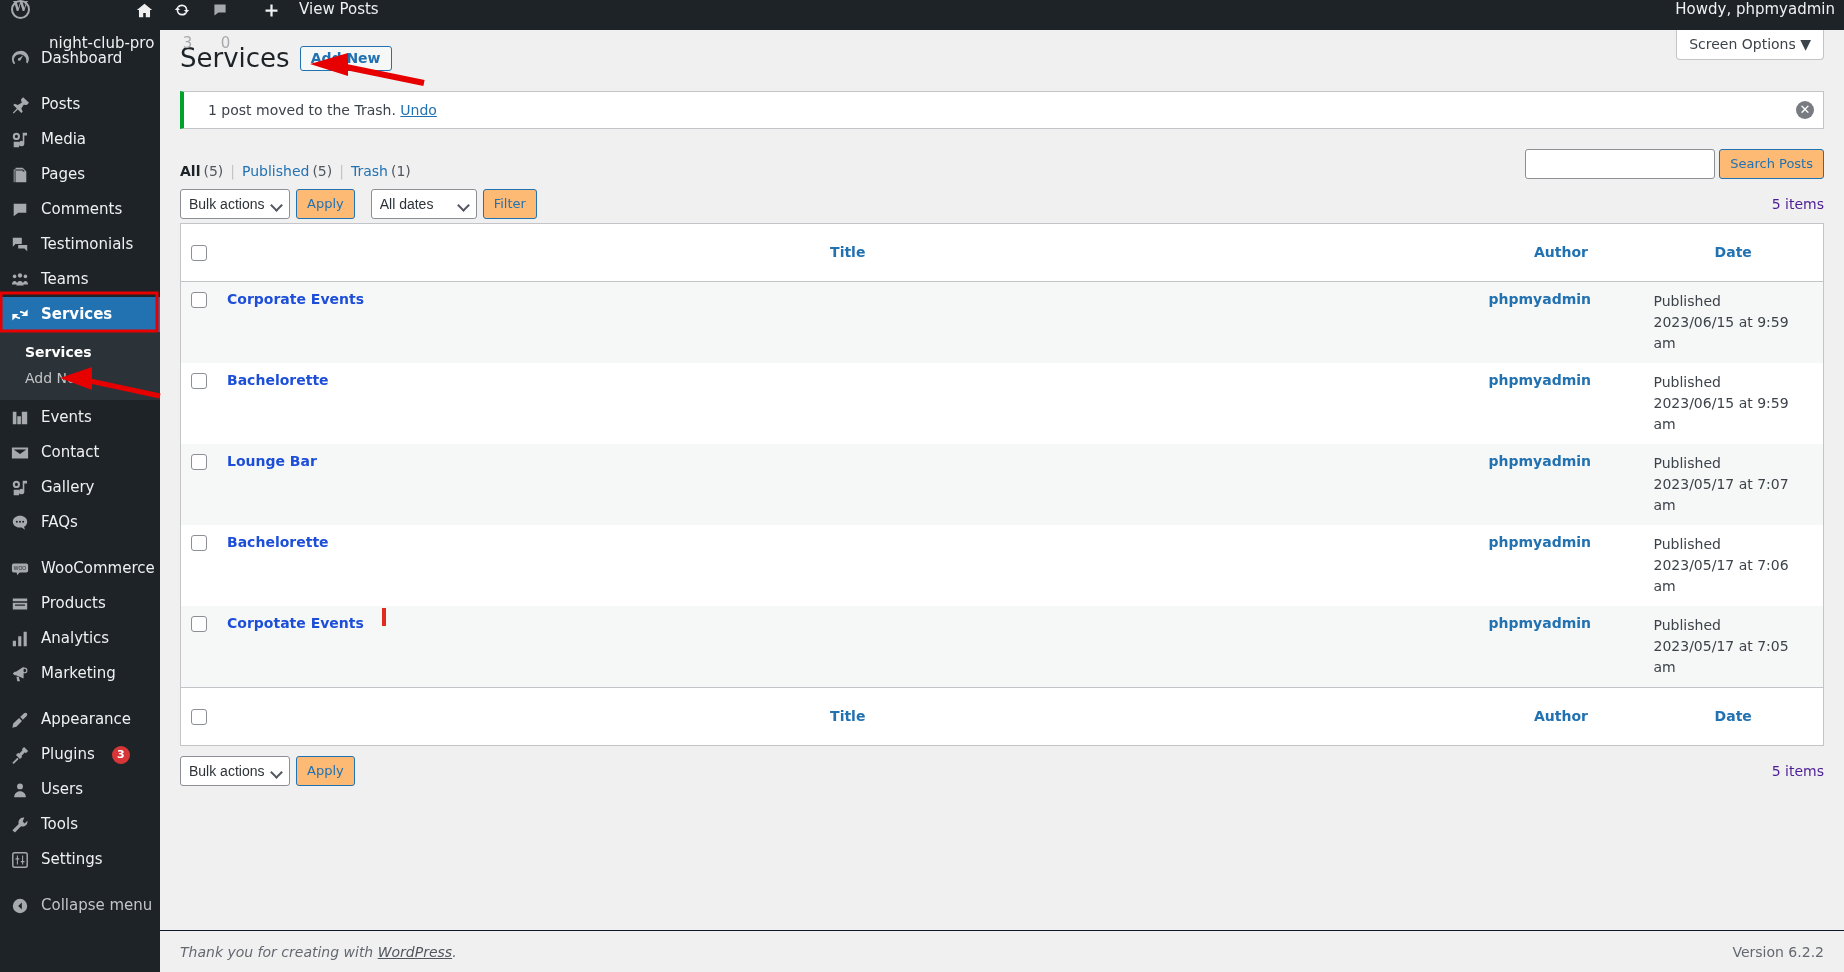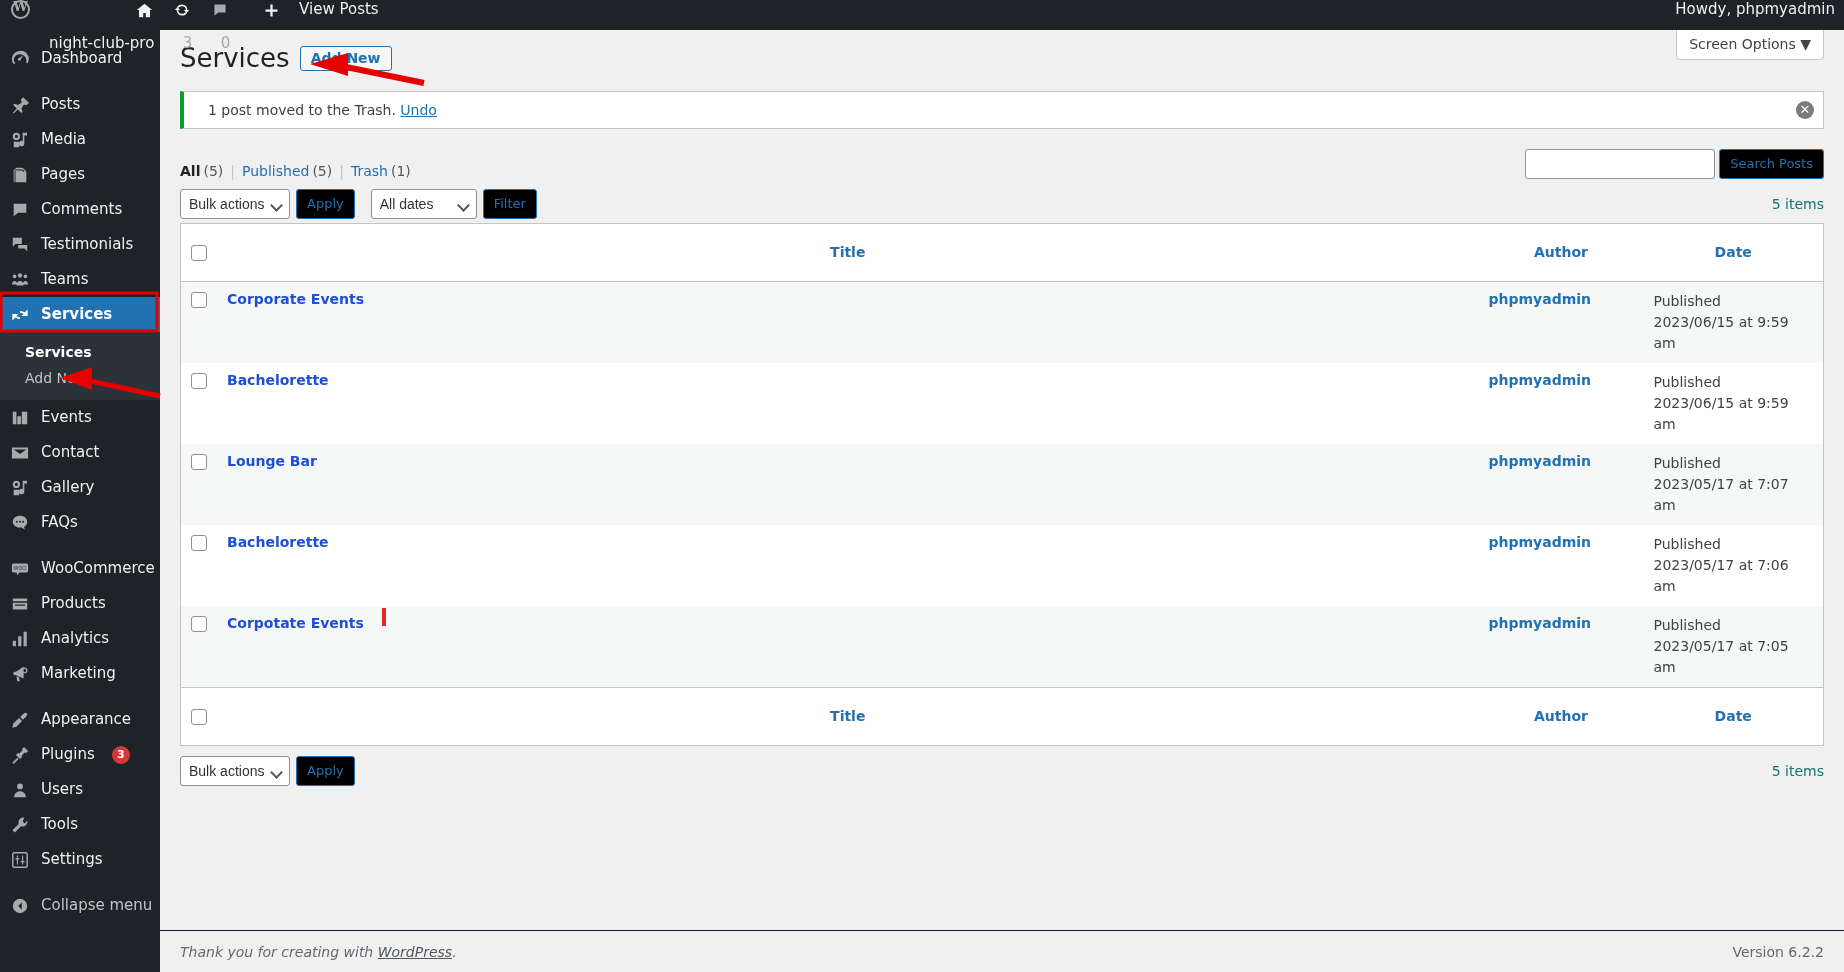--- a/index.html
+++ b/index.html
@@ -148,21 +148,21 @@
   .sep { color: #c3c4c7; margin: 0 7px; }
   .count { color: #50575e; margin-left: 3px; }
 
   .search-box { margin-left: auto; display: flex; align-items: center; gap: 4px; }
   .search-box input[type=search] {
     width: 190px; height: 30px; border: 1px solid #8c8f94; border-radius: 3px;
     padding: 0 8px; font-size: 14px; background: #fff; color: #2c3338;
     font-family: inherit;
   }
   .btn {
-    border: 1px solid #2271b1; background: #000000; color: #2271b1;
+    border: 1px solid #2271b1; background: #fdba74; color: #2271b1;
     border-radius: 3px; height: 30px; padding: 0 10px;
     font-size: 13px; cursor: pointer; font-family: inherit;
     display: inline-flex; align-items: center;
   }
 
   
   .tablenav {
     display: flex; align-items: center; margin-top: 8px; height: 34px;
     position: relative;
   }
@@ -176,21 +176,21 @@
   .select-wrap { position: relative; display: inline-block; }
   .select-wrap::after {
     content: ""; position: absolute; right: 9px; top: 12px;
     width: 7px; height: 7px; border-right: 2px solid #50575e;
     border-bottom: 2px solid #50575e; transform: rotate(45deg);
     pointer-events: none;
   }
   .gap { width: 6px; }
   .gap-lg { width: 16px; }
   .displaying-num {
-    margin-left: auto; font-size: 14px; color: #0f766e;
+    margin-left: auto; font-size: 14px; color: #4c1d95;
   }
 
   
   table.wp-list-table {
     width: 100%; border-collapse: collapse; background: #fff;
     border: 1px solid #c3c4c7; border-radius: 0;
     font-size: 14px; margin-top: 2px;
   }
   table.wp-list-table thead th,
   table.wp-list-table tfoot th {

